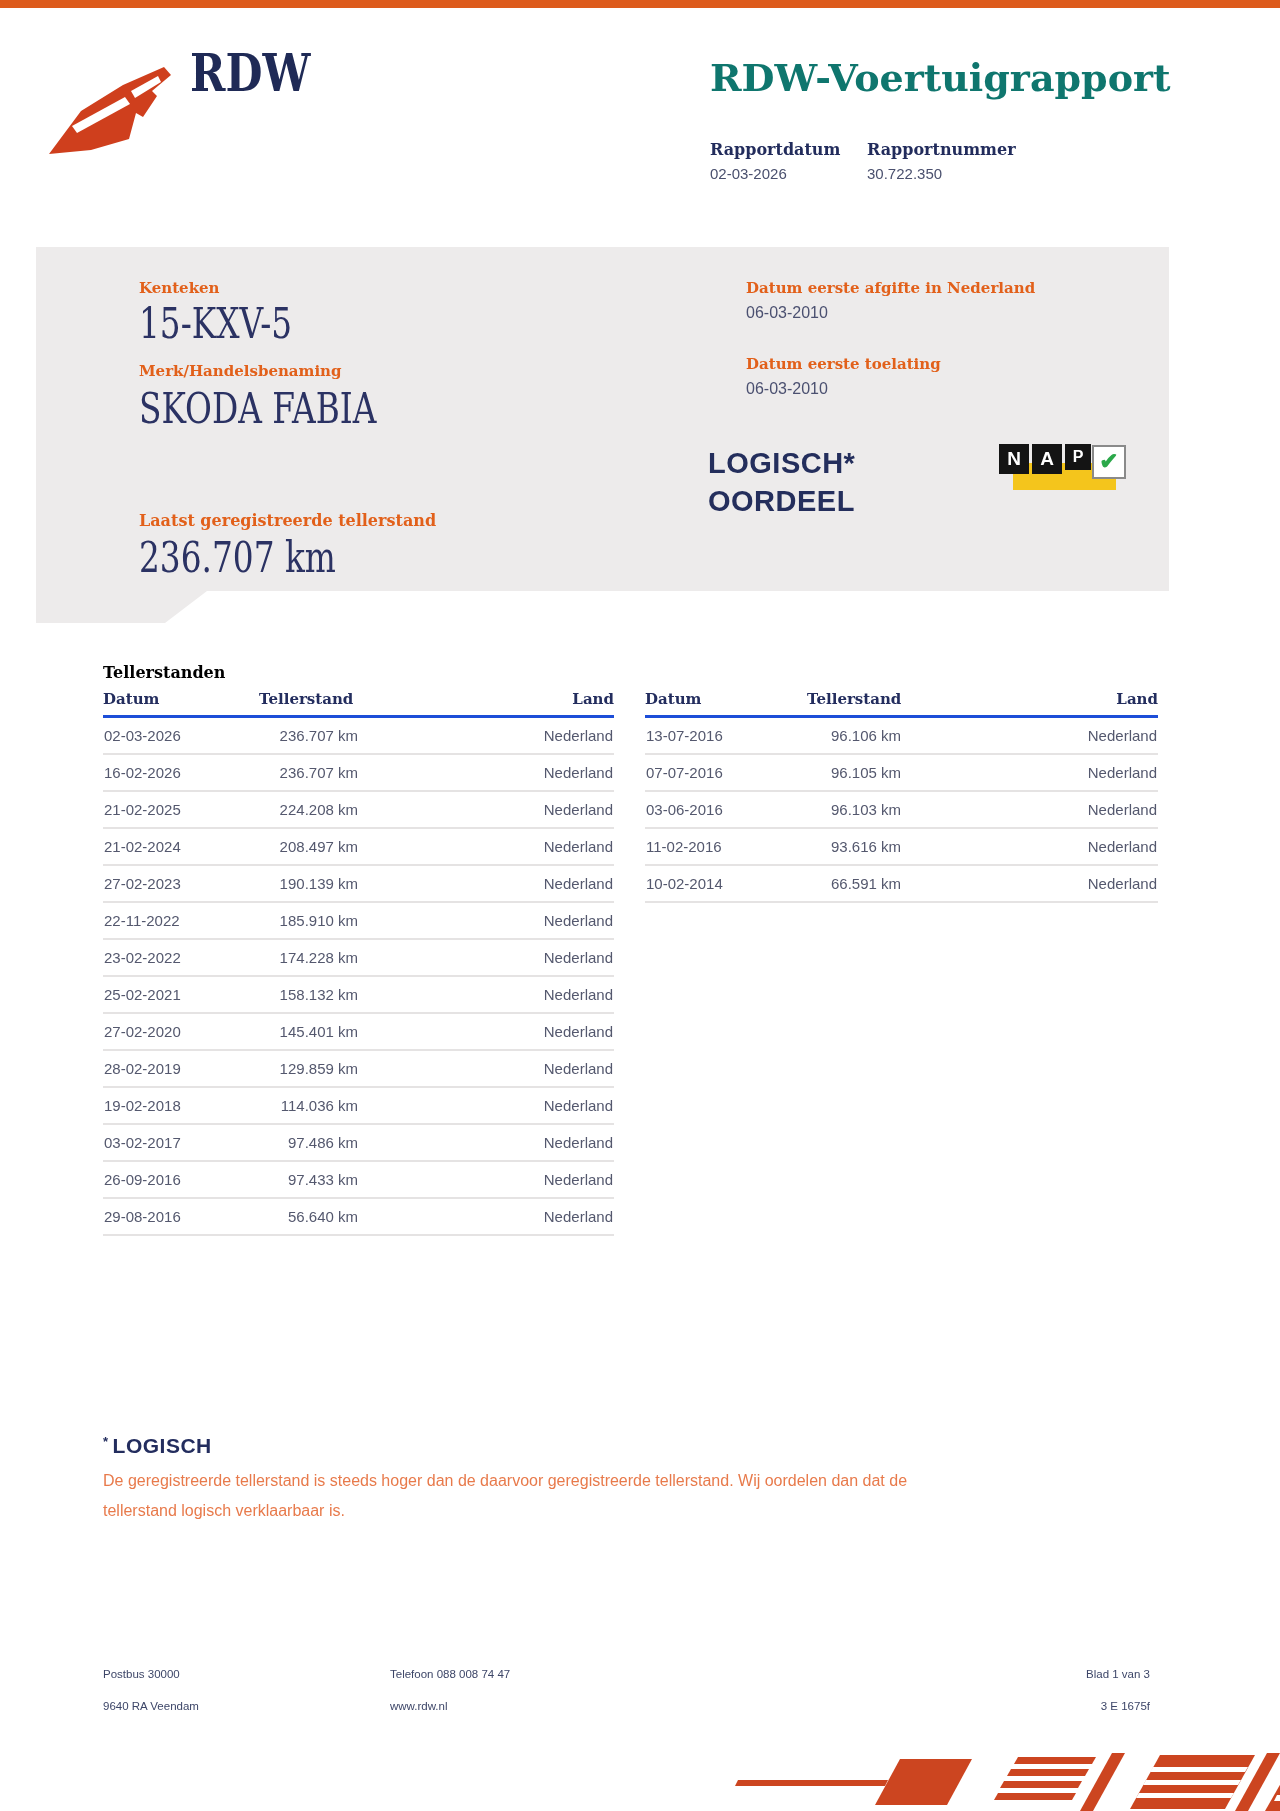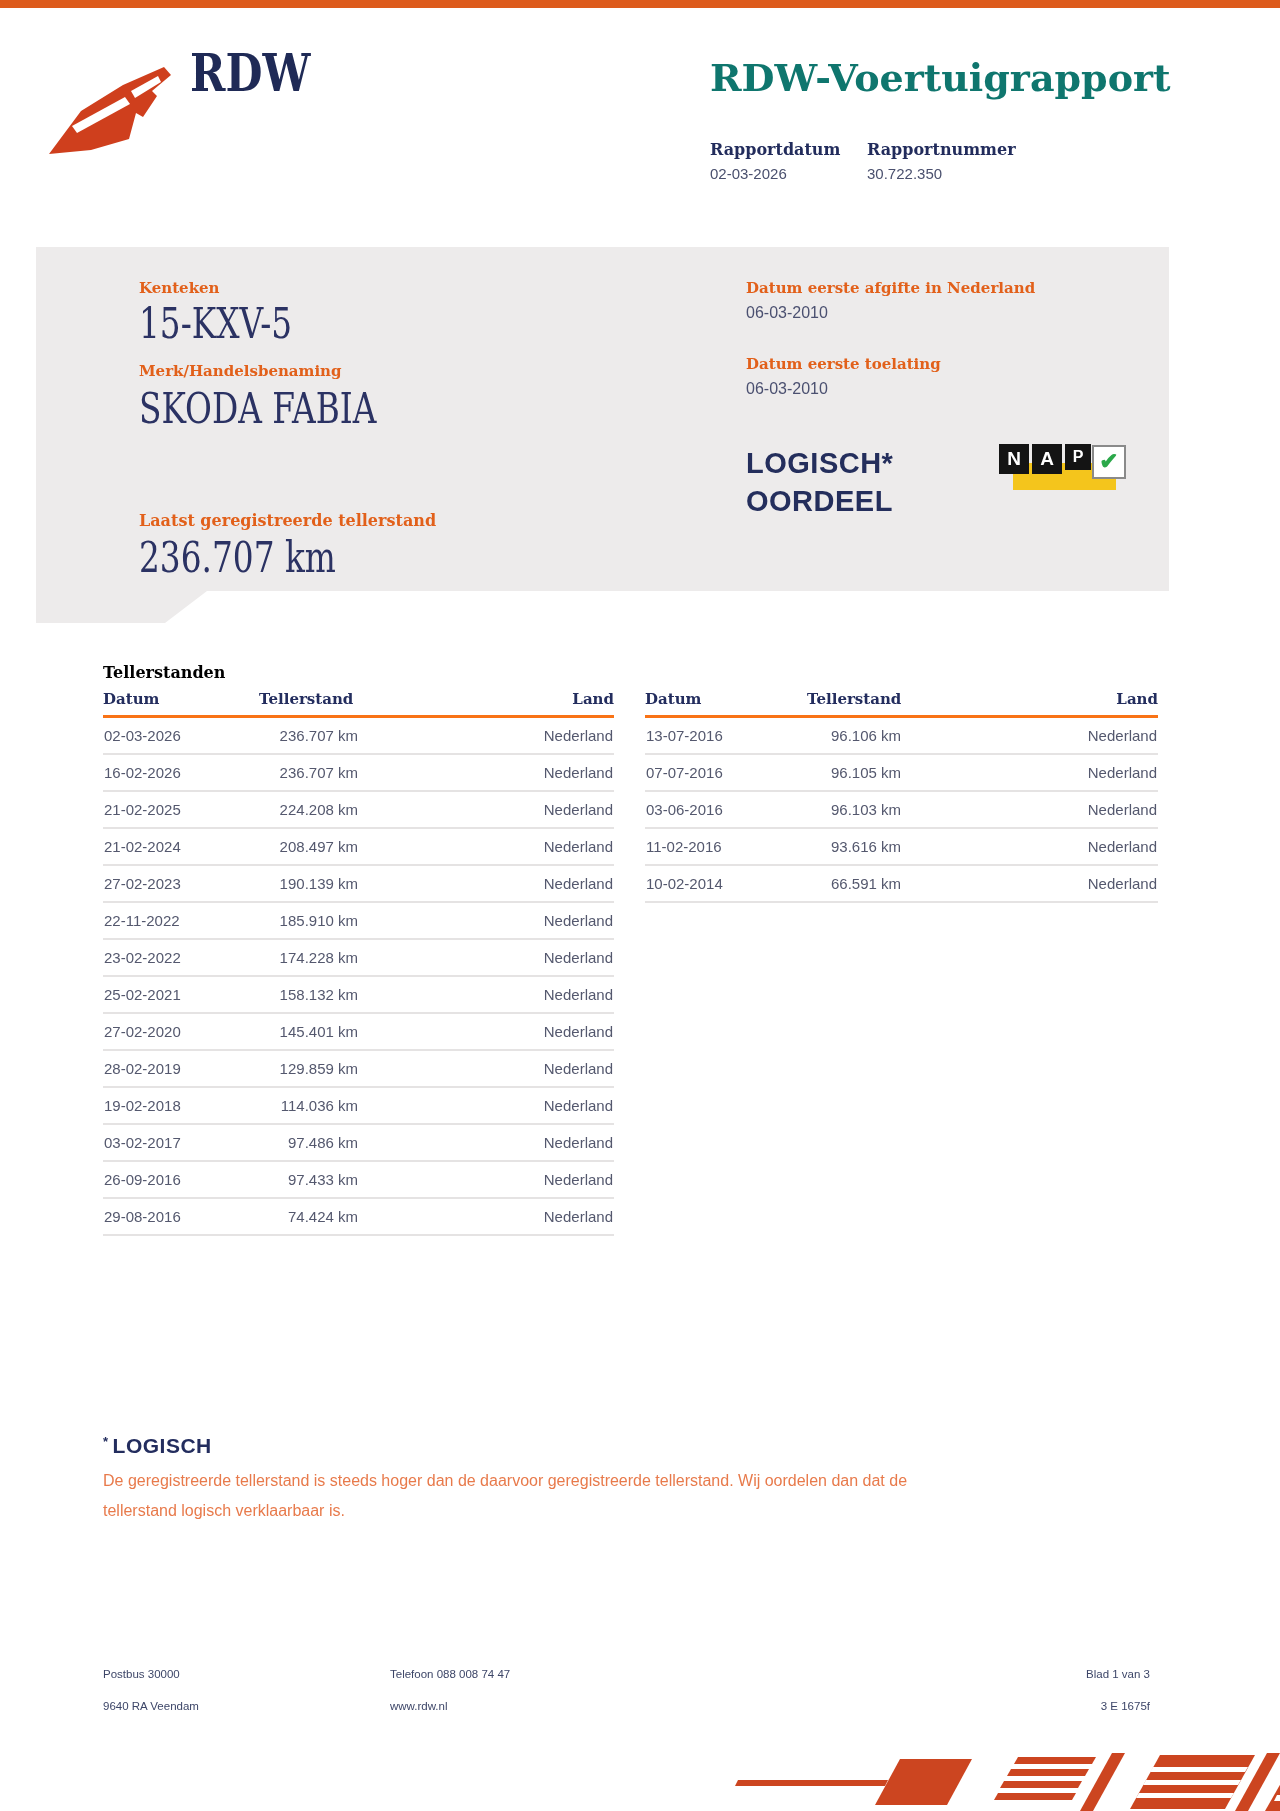--- a/index.html
+++ b/index.html
@@ -43,21 +43,21 @@
     font-size:15px;color:#e2601a;white-space:nowrap;
   }
   .big-serif{
     position:absolute;font-family:"DejaVu Serif",serif;font-size:42px;color:#2b3263;
     transform:scaleX(0.78);transform-origin:left top;white-space:nowrap;
   }
   .panel-value{
     position:absolute;font-size:16px;color:#4b5070;white-space:nowrap;
   }
   .oordeel{
-    position:absolute;left:710px;top:197px;
+    position:absolute;left:672px;top:197px;
     font-weight:bold;font-size:29px;line-height:38px;color:#242e5c;letter-spacing:.5px;
   }
 
   
   .nap{position:absolute;left:963px;top:197px;width:125px;height:50px;}
   .nap-yellow{position:absolute;left:14px;top:19px;width:103px;height:27px;background:#f4c51c;}
   .nap-tile{
     position:absolute;top:0;width:30px;height:30px;background:#141414;color:#fff;
     font-weight:bold;font-size:19px;line-height:30px;text-align:center;
   }
@@ -68,21 +68,21 @@
   }
 
   
   .section-title{
     position:absolute;left:103px;top:663px;
     font-family:"DejaVu Serif",serif;font-weight:bold;font-size:16px;color:#000000;
   }
   table.meter{border-collapse:collapse;table-layout:fixed;position:absolute;top:690px;}
   table.meter th{
     font-family:"DejaVu Serif",serif;font-weight:bold;font-size:15px;color:#232d5e;
-    text-align:left;vertical-align:bottom;padding:0 0 7px 0;border-bottom:3px solid #f97316;margin-top:8px;
+    text-align:left;vertical-align:bottom;padding:0 0 7px 0;border-bottom:3px solid #1d4ed8;margin-top:8px;
   }
   table.meter th.r, table.meter td.r{text-align:right;}
   table.meter td{
     height:33px;border-bottom:2px solid #e5e3e3;font-size:15px;color:#54586e;
     white-space:nowrap;overflow:hidden;
   }
   #table-left{left:103px;width:511px;}
   #table-right{left:645px;width:513px;}
 
   
@@ -230,21 +230,21 @@
         <td class="r">97.486 km</td>
         <td class="r">Nederland</td>
       </tr>
       <tr>
         <td>26-09-2016</td>
         <td class="r">97.433 km</td>
         <td class="r">Nederland</td>
       </tr>
       <tr>
         <td>29-08-2016</td>
-        <td class="r">74.424 km</td>
+        <td class="r">56.640 km</td>
         <td class="r">Nederland</td>
       </tr>
     </tbody>
 </table>
 
 <table class="meter" id="table-right">
   <colgroup>
       <col style="width:162px">
       <col style="width:95px">
       <col style="width:256px">

